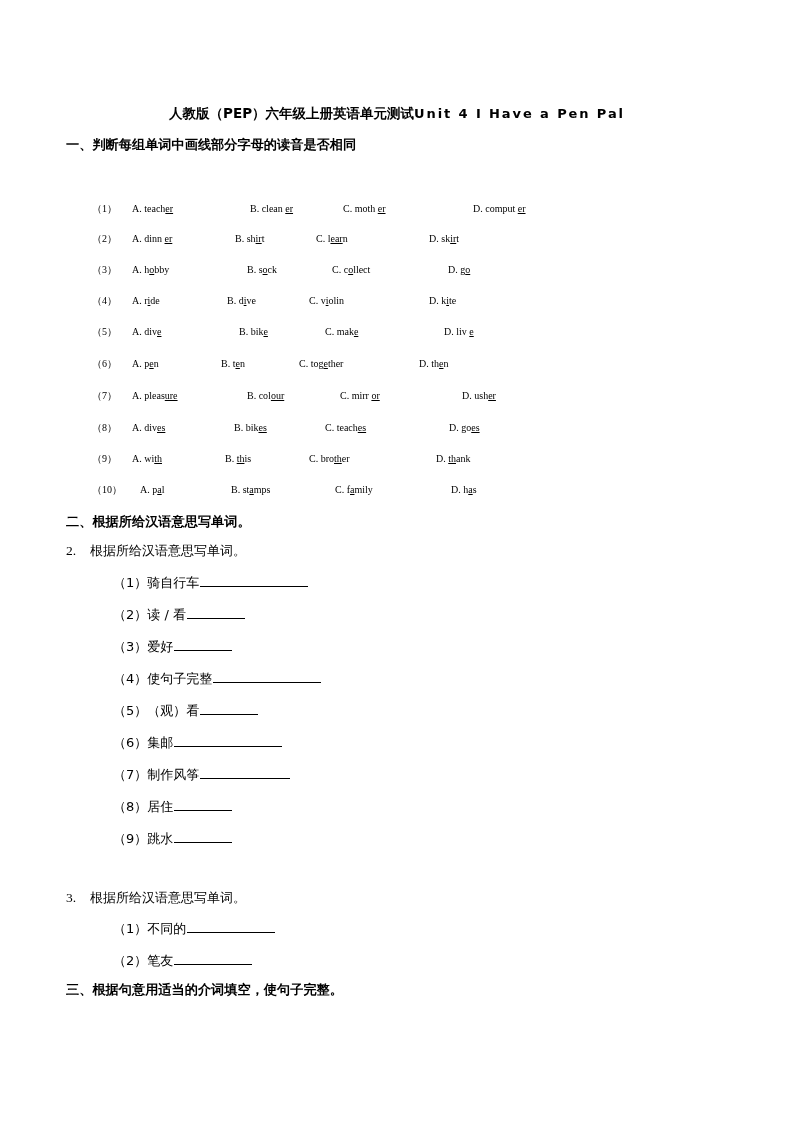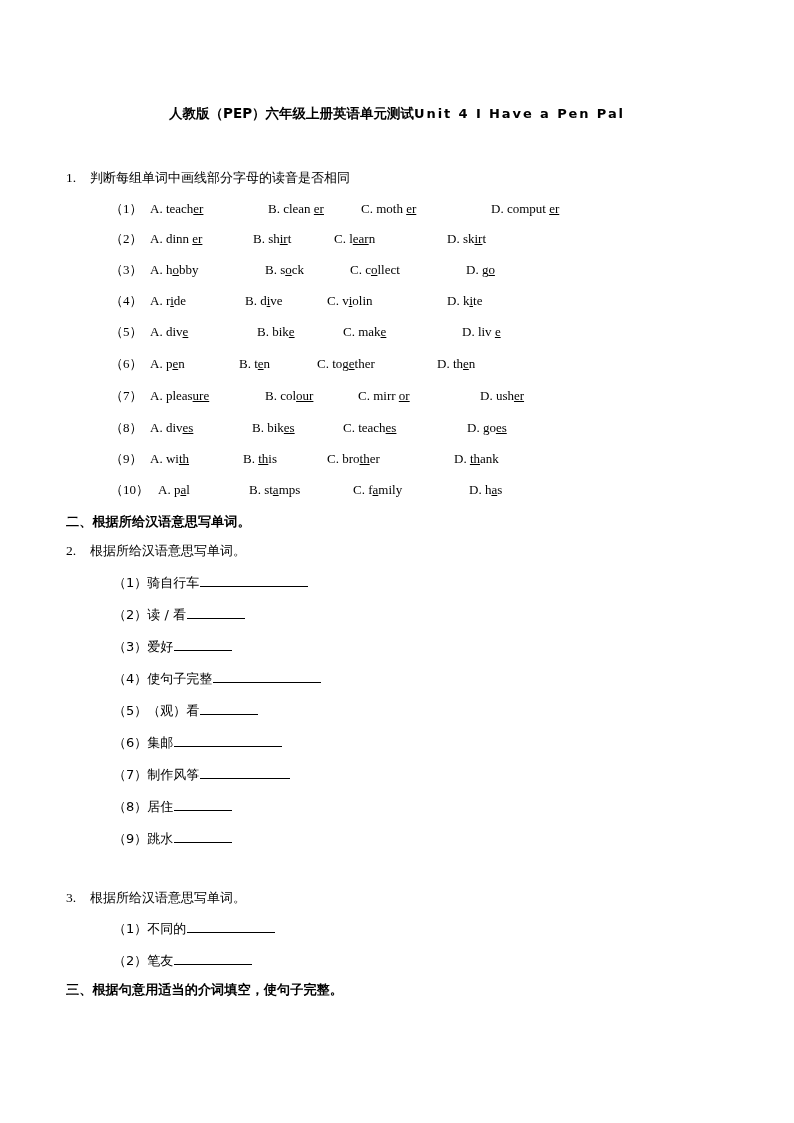--- a/index.html
+++ b/index.html
@@ -67,22 +67,22 @@
     min-width: 24px;
   }
   .qnum .cn {
     font-family: "DejaVu Sans", "Liberation Sans", sans-serif;
     font-size: 13px;
   }
 
   
   .opt-row {
     position: absolute;
-    left: 110px;
-    font-size: 13px;
+    left: 92px;
+    font-size: 10px;
     line-height: 17px;
     white-space: nowrap;
   }
   .opt-row .idx {
     display: inline-block;
     width: 40px;
   }
   .opt-row .opt {
     display: inline-block;
   }
@@ -124,22 +124,22 @@
     min-width: 38px;
   }
 </style>
 </head>
 <body>
 
 <div class="page">
 
   <div class="doc-title"><span>人教版（PEP）六年级上册英语单元测试</span><span class="en">Unit 4 I Have a Pen Pal</span></div>
 
-
-  <div class="qnum" style="top:169px"><span class="num">1.</span><span class="cn">判断每组单词中画线部分字母的读音是否相同</span></div>
+  <div class="sec-head" style="top:136px">一、判断每组单词中画线部分字母的读音是否相同</div>
+
 
   <div class="opt-row" style="top:200px">
     <span class="idx">（1）</span><span class="opt" style="width:118px"><span>A.</span> <span>teach</span><u>er</u><span></span></span><span class="opt" style="width:93px"><span>B.</span> <span>clean </span><u>er</u><span></span></span><span class="opt" style="width:130px"><span>C.</span> <span>moth </span><u>er</u><span></span></span><span class="opt"><span>D.</span> <span>comput </span><u>er</u><span></span></span>
   </div>
 
   <div class="opt-row" style="top:230px">
     <span class="idx">（2）</span><span class="opt" style="width:103px"><span>A.</span> <span>dinn </span><u>er</u><span></span></span><span class="opt" style="width:81px"><span>B.</span> <span>sh</span><u>ir</u><span>t</span></span><span class="opt" style="width:113px"><span>C.</span> <span>l</span><u>ear</u><span>n</span></span><span class="opt"><span>D.</span> <span>sk</span><u>ir</u><span>t</span></span>
   </div>
 
   <div class="opt-row" style="top:261px">

